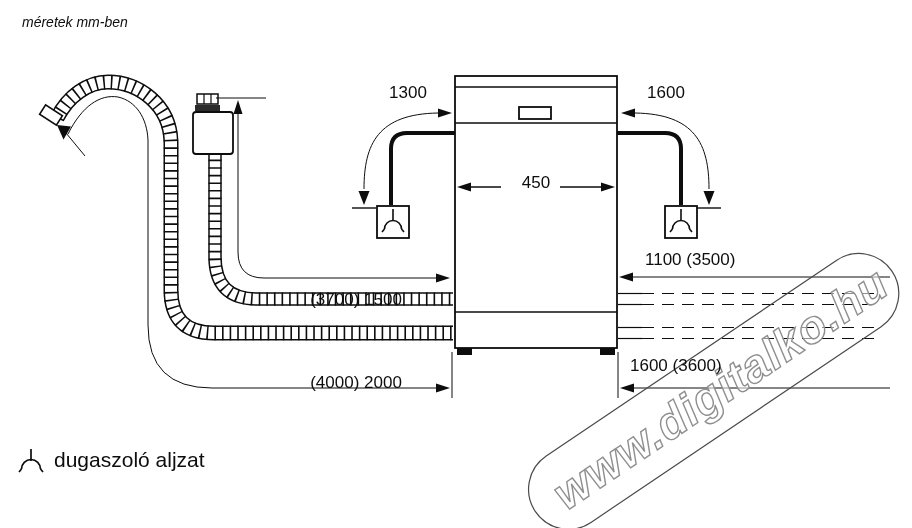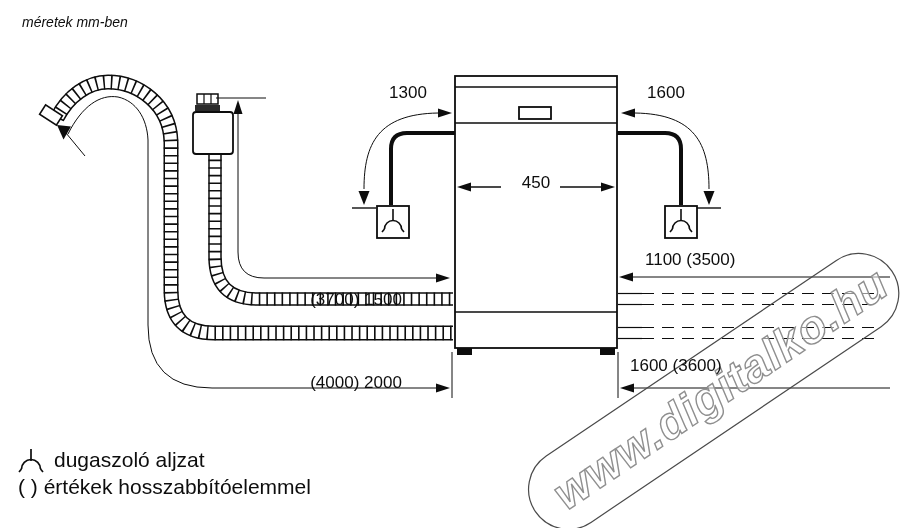--- a/index.html
+++ b/index.html
@@ -151,16 +151,15 @@
 
   <div class="legend">
     <div class="row1">
       <svg width="30" height="28" viewBox="0 0 30 28">
         <line x1="15" y1="3" x2="15" y2="15" class="stroke" stroke="#0d0d0d" fill="none" stroke-width="1.7"></line>
         <path d="M5.5,23 A9.5,9.5 0 0 1 24.5,23" stroke="#0d0d0d" fill="none" stroke-width="1.7"></path>
         <path d="M5.5,23 l-2.5,3 M24.5,23 l2.5,3" stroke="#0d0d0d" fill="none" stroke-width="1.7"></path>
       </svg>
       <span>dugaszoló aljzat</span>
     </div>
-    <div class="row2">( ) értékek hosszabbítóelemmel</div>
   </div>
 
 </div>
 
 </body></html>

